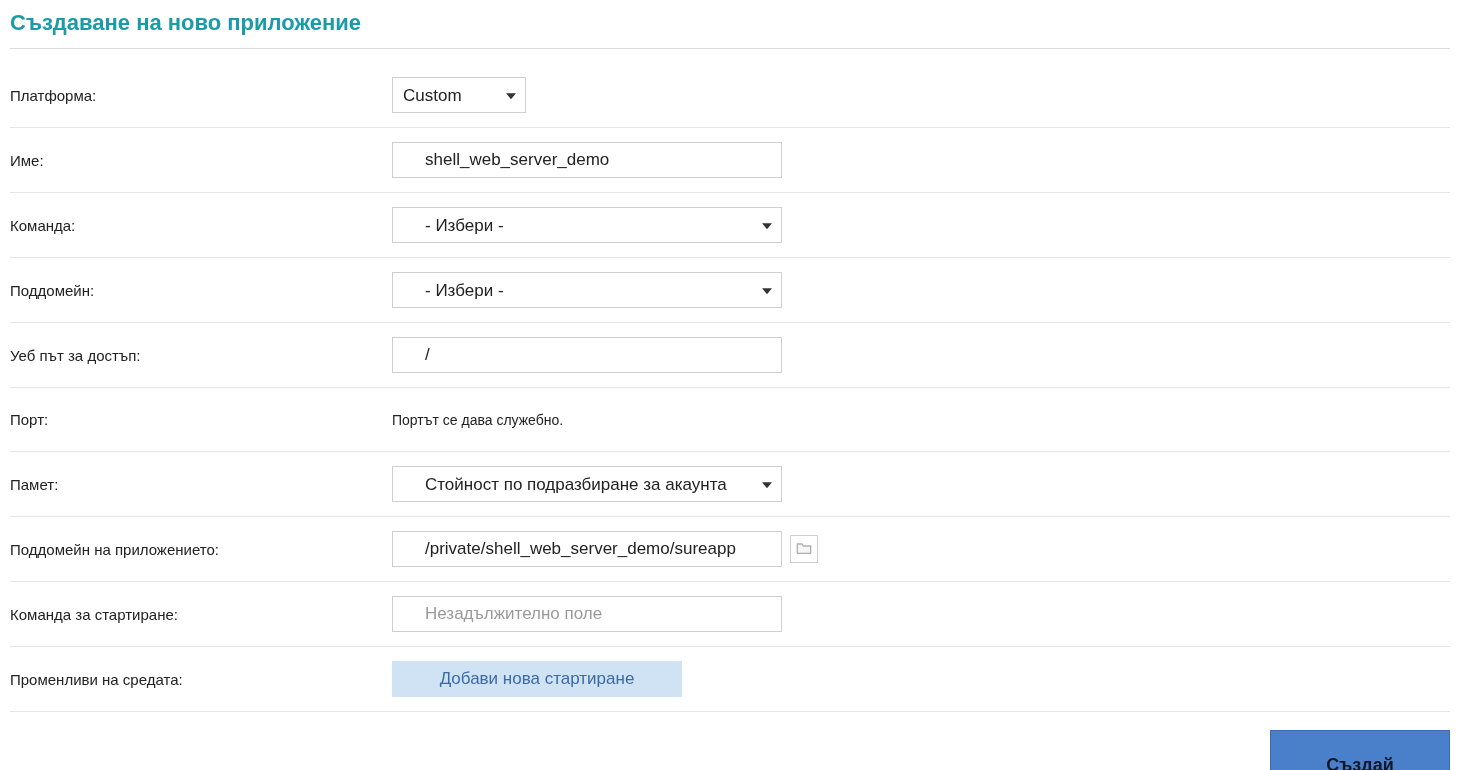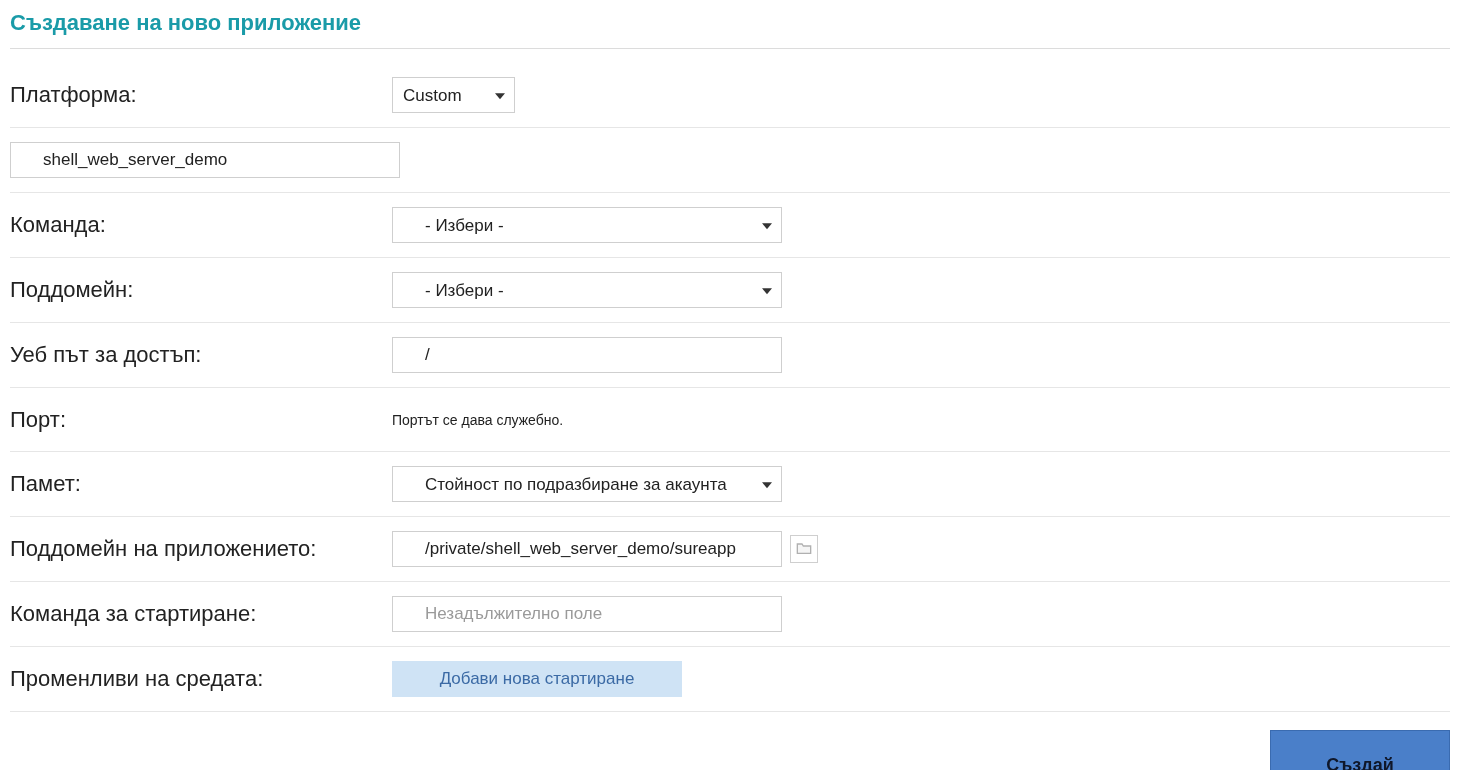--- a/index.html
+++ b/index.html
@@ -25,21 +25,21 @@
     .form-row {
       display: flex;
       align-items: center;
       min-height: 64px;
       border-bottom: 1px solid #e6e6e6;
       padding: 14px 0;
     }
     .form-label {
       flex: 0 0 382px;
       color: #222;
-      font-size: 22px;
+      font-size: 15px;
     }
     .form-control-cell {
       flex: 1;
       display: flex;
       align-items: center;
       gap: 8px;
     }
     .select,
     .text-input {
       font-family: inherit;
@@ -70,21 +70,21 @@
       right: 10px;
       top: 50%;
       transform: translateY(-30%);
       width: 0;
       height: 0;
       border-left: 5px solid transparent;
       border-right: 5px solid transparent;
       border-top: 6px solid #333;
       pointer-events: none;
     }
-    .w-platform { width: 123px; }
+    .w-platform { width: 134px; }
     .w-wide { width: 390px; padding-left: 32px; }
     .static-text {
       font-size: 14px;
       color: #222;
     }
     .folder-btn {
       width: 28px;
       height: 28px;
       border: 1px solid #cfcfcf;
       background: #fff;
@@ -133,20 +133,21 @@
   <div class="form-control-cell">
     <span class="select-wrapper">
       <select class="select w-platform">
         <option>Custom</option>
       </select>
     </span>
   </div>
 </div>
 
 <div class="form-row">
+  <div class="form-label">Име:</div>
   <div class="form-control-cell">
     <input type="text" class="text-input w-wide" value="shell_web_server_demo" style="">
   </div>
 </div>
 
 <div class="form-row">
   <div class="form-label">Команда:</div>
   <div class="form-control-cell">
     <span class="select-wrapper">
       <select class="select w-wide">

